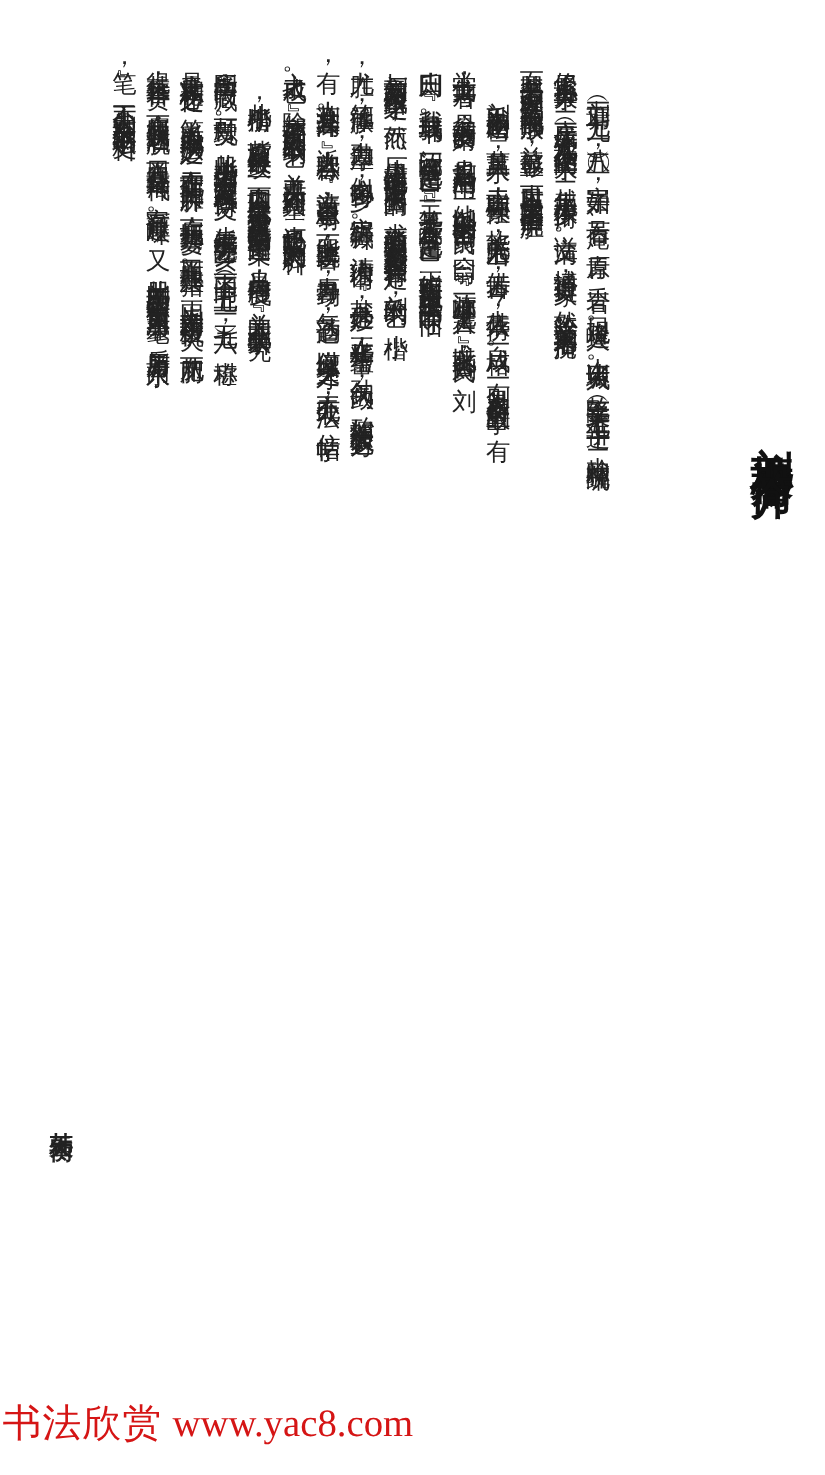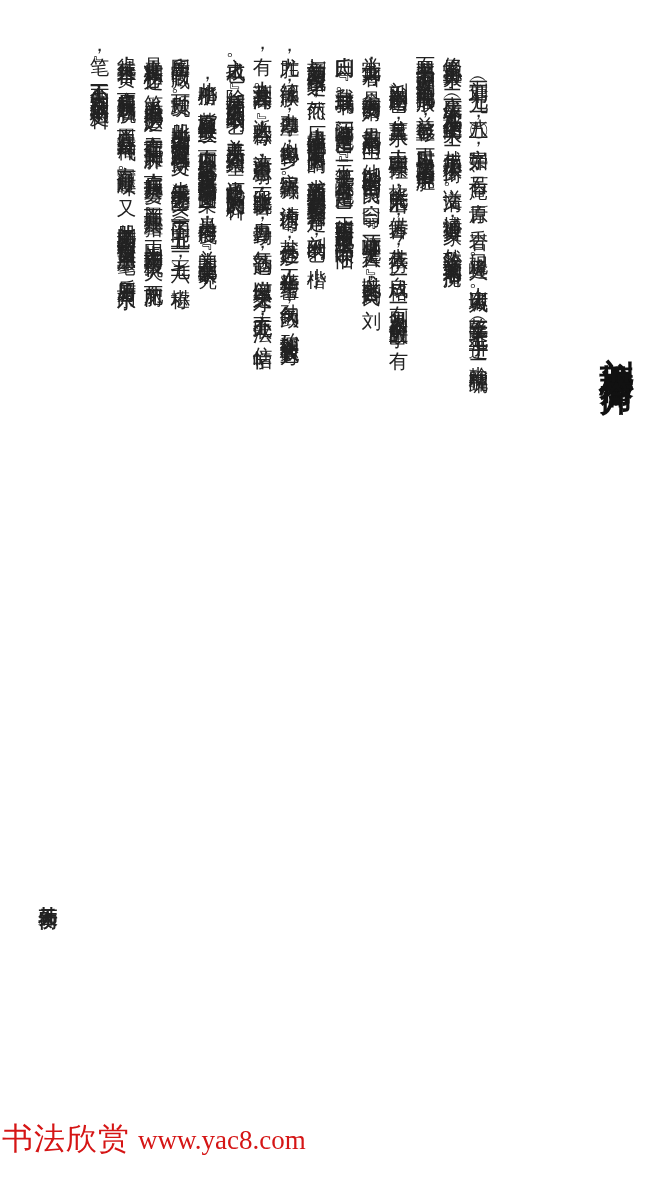--- a/index.html
+++ b/index.html
@@ -10,21 +10,21 @@
            writing-mode: vertical-rl; font-family: "DejaVu Sans", sans-serif;
            font-weight: bold; font-size: 34px; letter-spacing: 4px; color: #111; }
   .col { position: absolute; width: 24px; writing-mode: vertical-rl;
          font-size: 19.5px; line-height: 24px; letter-spacing: 2px;
          white-space: nowrap; color: #222; }
   .signature { position: absolute; left: 36px; top: 890px; writing-mode: vertical-rl;
                font-size: 19px; font-weight: bold; letter-spacing: 3px; color: #222; }
   .watermark { position: absolute; left: 2px; top: 1118px; color: #d51515;
                font-size: 31px; white-space: nowrap; }
   .watermark .wm-cn { font-family: Liberation Sans, sans-serif; letter-spacing: 1px; }
-  .watermark .wm-url { font-family: "Liberation Serif", serif; margin-left: 8px; font-size: 27px; }
+  .watermark .wm-url { font-family: "Liberation Serif", serif; margin-left: 8px; font-size: 31px; }
 </style>
 </head>
 <body>
 
 <div class="page">
 
   <div class="title">刘墉小楷册简介</div>
 
   <div class="col" style="left:466px; top:66px;">刘墉（一七一九—一八〇五），字崇如，号石庵、青原、香岩、日观峰道人。山东诸城人。乾隆辛未（一七五一）年进士，由翰林院编</div>
   <div class="col" style="left:440px; top:42px;">修累官协办大学士，嘉庆戊午（一七九八）授体仁阁大学士，越年加太子少保衔，谥文清。博通经史百家，然政治文章为其书名所掩，</div>

